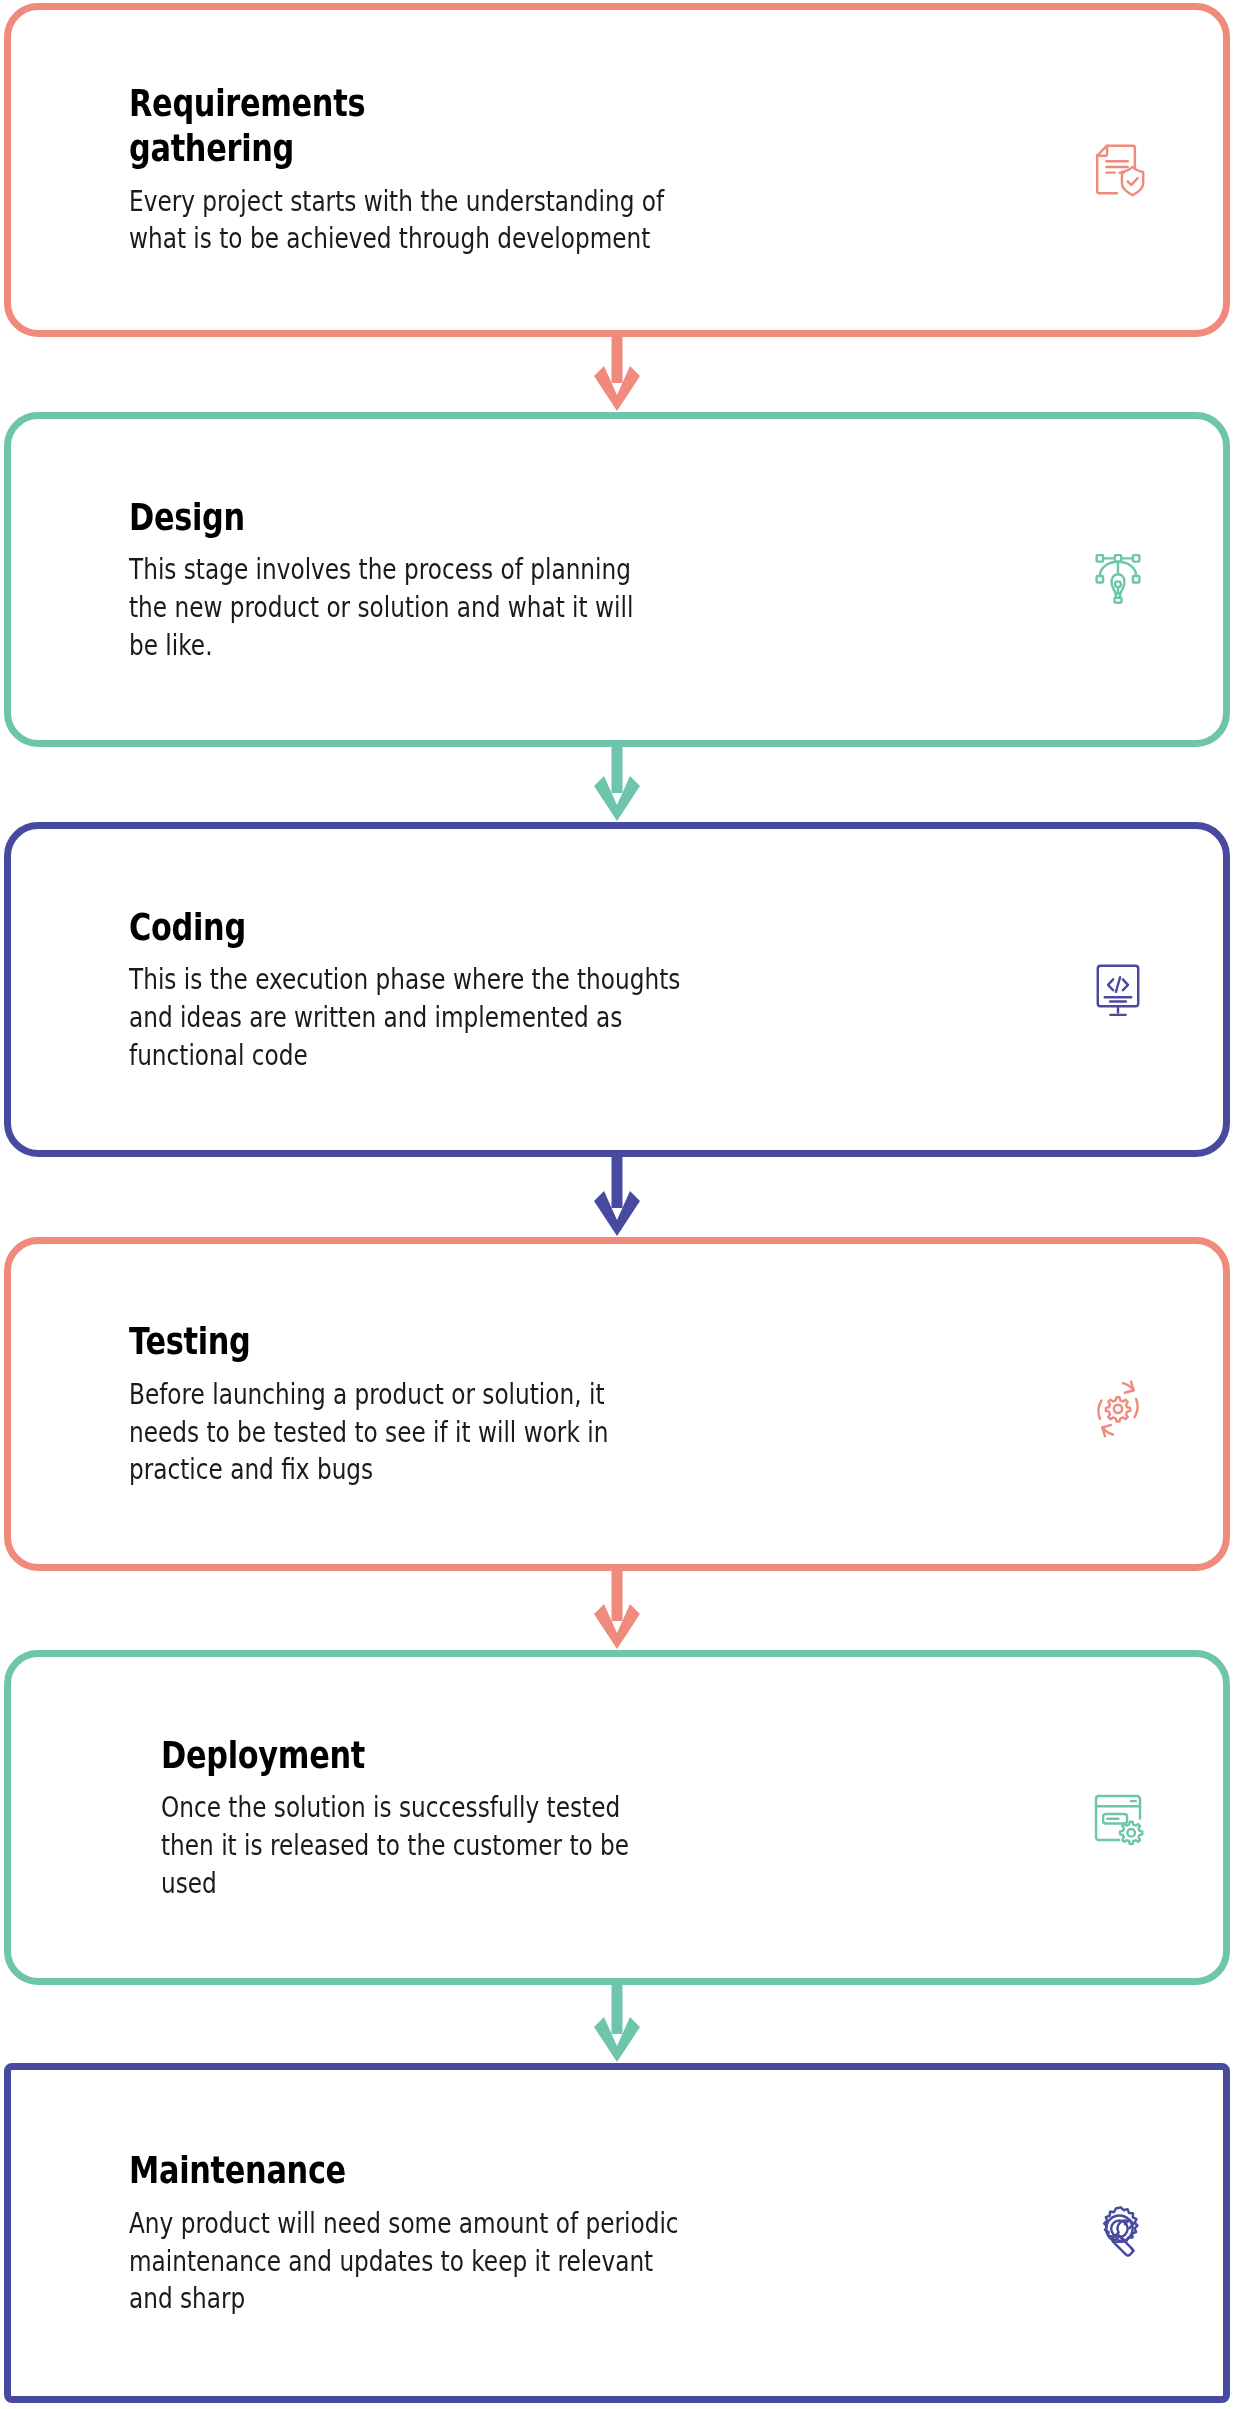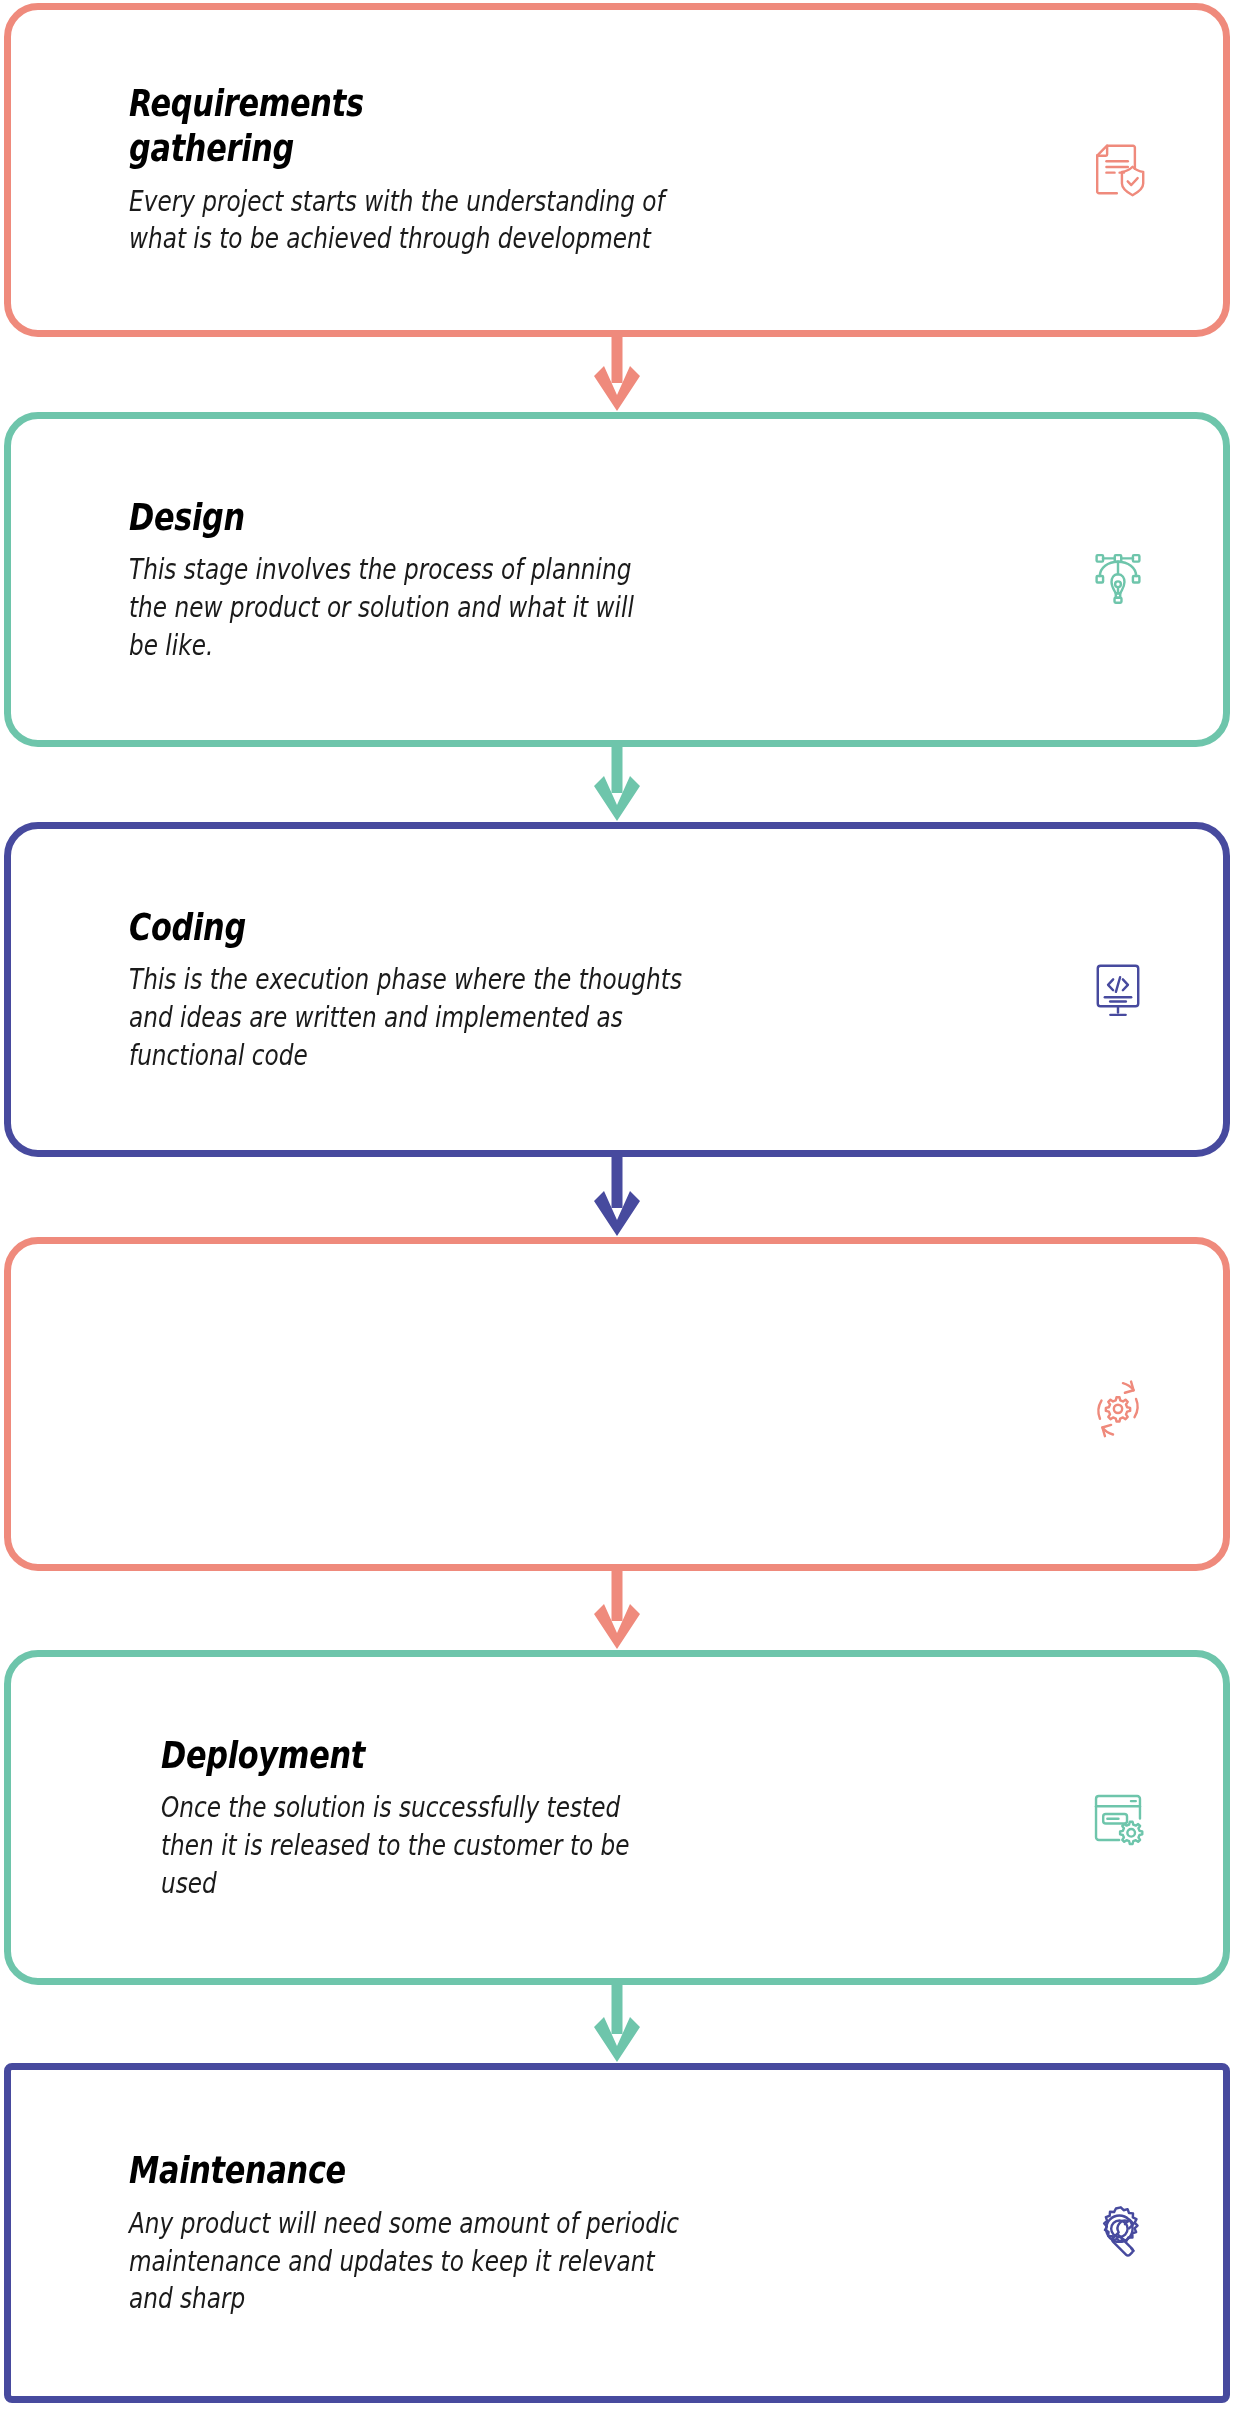--- a/index.html
+++ b/index.html
@@ -12,21 +12,20 @@
     height: 2409px;
     font-family: "Liberation Sans", sans-serif;
     overflow: hidden;
   }
 
   #flow {
     position: relative;
     width: 1234px;
     height: 2409px;
     box-sizing: border-box;
-    font-style: italic;
   }
 
   .stage {
     position: absolute;
     left: 4px;
     width: 1226px;
     box-sizing: border-box;
     background: #ffffff;
     border-style: solid;
     border-width: 7px;
@@ -180,20 +179,26 @@
             <path fill="none" stroke="#6ec5ab" stroke-width="2.1" stroke-linecap="round" stroke-linejoin="round" d="M32 27 c-3.9 0 -5.6 3.3 -5.6 6.7 0 3.2 1.4 5.6 2.6 7.8 l1.1 2 h3.8 l1.1 -2 c1.2 -2.2 2.6 -4.6 2.6 -7.8 0 -3.4 -1.7 -6.7 -5.6 -6.7 z"></path>
             <circle fill="none" stroke="#6ec5ab" stroke-width="2.1" stroke-linecap="round" stroke-linejoin="round" cx="32" cy="35.7" r="2.5"></circle>
             <path fill="none" stroke="#6ec5ab" stroke-width="2.1" stroke-linecap="round" stroke-linejoin="round" d="M32 38.2 V43.5"></path>
             <rect fill="none" stroke="#6ec5ab" stroke-width="2.1" stroke-linecap="round" stroke-linejoin="round" x="29" y="47.3" width="6" height="4.4" rx="1"></rect>
             <path fill="none" stroke="#6ec5ab" stroke-width="2.1" stroke-linecap="round" stroke-linejoin="round" d="M30.1 43.5 H33.9 V47.3 H30.1 z"></path>
           </svg></div>
       </div>
     </div>
     <div class="stage" style="top: 1237px; height: 334px; border-color: rgb(239, 138, 124);">
       <div class="stage-inner">
+        <div class="stage-text">
+          <div class="stage-title">Testing</div>
+          <div class="stage-desc">Before launching a product or solution, it
+needs to be tested to see if it will work in
+practice and fix bugs</div>
+        </div>
         <div class="stage-icon"><svg viewBox="0 0 64 64" width="74" height="74">
             <path fill="none" stroke="#ef8a7c" stroke-width="2.1" stroke-linecap="round" stroke-linejoin="round" d="M33.3 26.2 h-2.6 l-0.6 2.6 -2.4 1.0 -2.2 -1.5 -1.9 1.9 1.5 2.2 -1.0 2.4 -2.6 0.6 v2.6 l2.6 0.6 1.0 2.4 -1.5 2.2 1.9 1.9 2.2 -1.5 2.4 1.0 0.6 2.6 h2.6 l0.6 -2.6 2.4 -1.0 2.2 1.5 1.9 -1.9 -1.5 -2.2 1.0 -2.4 2.6 -0.6 v-2.6 l-2.6 -0.6 -1.0 -2.4 1.5 -2.2 -1.9 -1.9 -2.2 1.5 -2.4 -1.0 z"></path>
             <circle fill="none" stroke="#ef8a7c" stroke-width="2.1" stroke-linecap="round" stroke-linejoin="round" cx="32" cy="36.2" r="3.6"></circle>
             <path fill="none" stroke="#ef8a7c" stroke-width="2.1" stroke-linecap="round" stroke-linejoin="round" d="M47.6 27.6 A17.5 17.5 0 0 1 46.3 43.4"></path>
             <path fill="none" stroke="#ef8a7c" stroke-width="2.1" stroke-linecap="round" stroke-linejoin="round" d="M16.4 44.8 A17.5 17.5 0 0 1 17.7 29.0"></path>
             <path fill="none" stroke="#ef8a7c" stroke-width="2.1" stroke-linecap="round" stroke-linejoin="round" d="M43.3 12.6 l2.2 7.5 -7.5 2.2"></path>
             <path fill="none" stroke="#ef8a7c" stroke-width="2.1" stroke-linecap="round" stroke-linejoin="round" d="M36.3 14.0 A17.5 17.5 0 0 1 45.5 20.1"></path>
             <path fill="none" stroke="#ef8a7c" stroke-width="2.1" stroke-linecap="round" stroke-linejoin="round" d="M20.7 59.8 l-2.2 -7.5 7.5 -2.2"></path>
             <path fill="none" stroke="#ef8a7c" stroke-width="2.1" stroke-linecap="round" stroke-linejoin="round" d="M27.7 58.4 A17.5 17.5 0 0 1 18.5 52.3"></path>
           </svg></div>

